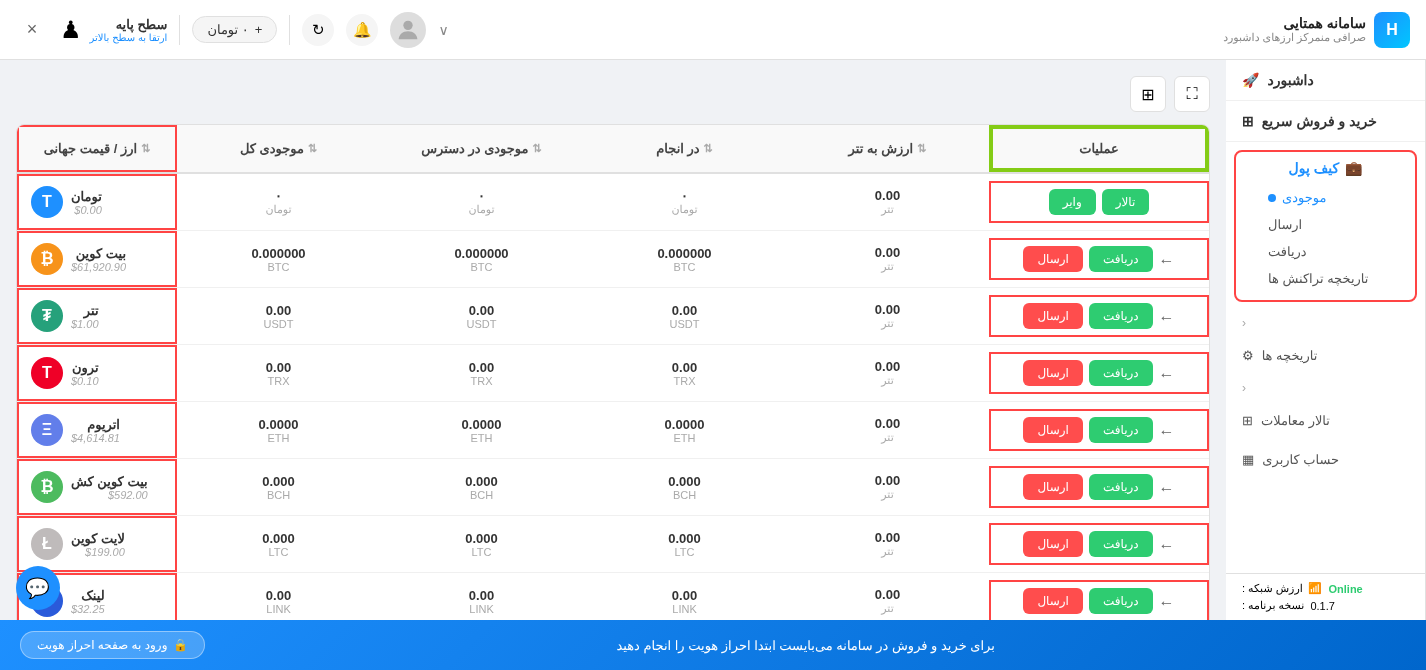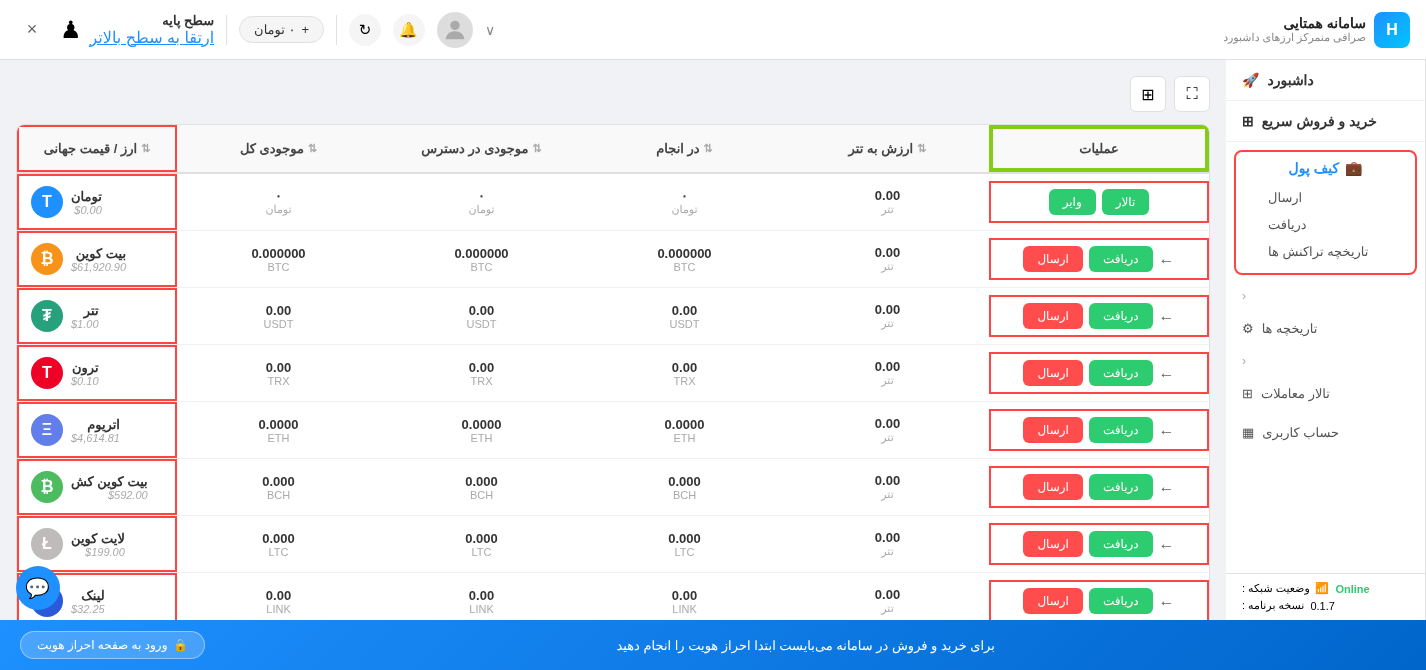--- a/index.html
+++ b/index.html
@@ -14,21 +14,21 @@
     .logo-title { font-size: 14px; font-weight: bold; color: #222; }
     .logo-subtitle { font-size: 11px; color: #888; }
     .topbar-left { display: flex; align-items: center; gap: 12px; }
     .topbar-icons { display: flex; gap: 12px; align-items: center; }
     .icon-btn { width: 32px; height: 32px; border-radius: 50%; background: #f5f5f5; border: none; cursor: pointer; display: flex; align-items: center; justify-content: center; font-size: 15px; }
     .avatar { width: 36px; height: 36px; border-radius: 50%; background: #ddd; display: flex; align-items: center; justify-content: center; overflow: hidden; }
     .avatar svg { width: 28px; height: 28px; }
     .balance-btn { background: #f5f5f5; border: 1px solid #e0e0e0; border-radius: 20px; padding: 5px 14px; cursor: pointer; display: flex; align-items: center; gap: 6px; font-size: 13px; color: #333; }
     .level-area { display: flex; align-items: center; gap: 8px; text-align: right; }
     .level-title { font-size: 13px; font-weight: bold; color: #333; }
-    .level-subtitle { font-size: 16px; color: #1e90ff; cursor: pointer; text-decoration: underline; }
+    .level-subtitle { font-size: 10px; color: #1e90ff; cursor: pointer; }
     .close-btn { width: 32px; height: 32px; border: none; background: none; cursor: pointer; font-size: 18px; color: #666; }
     .sidebar-sub { padding: 6px 24px; cursor: pointer; color: #555; font-size: 13px; display: flex; align-items: center; justify-content: flex-end; gap: 6px; }
     .sidebar-sub.active { color: #1e90ff; }
     .dot-active { width: 8px; height: 8px; background: #1e90ff; border-radius: 50%; }
     .wallet-box { border: 2px solid #ff4444; border-radius: 8px; margin: 8px; padding: 8px; }
     .wallet-title { color: #1e90ff; font-size: 14px; font-weight: bold; text-align: center; display: flex; align-items: center; justify-content: center; gap: 6px; margin-bottom: 8px; }
 
     
     .content { flex: 1; overflow: auto; padding: 16px; background: #f0f2f5; }
     
@@ -149,20 +149,24 @@
           <span>خرید و فروش سریع</span>
           <span>⊞</span>
         </div>
       </div>
 
       <div class="wallet-box">
         <div class="wallet-title">
           <span>💼</span>
           <span>کیف پول</span>
         </div>
+        <div class="sidebar-sub active">
+          <span>موجودی</span>
+          <span class="dot-active"></span>
+        </div>
         <div class="sidebar-sub">
           <span>ارسال</span>
         </div>
         <div class="sidebar-sub">
           <span>دریافت</span>
         </div>
         <div class="sidebar-sub">
           <span>تاریخچه تراکنش ها</span>
         </div>
       </div>
@@ -185,21 +189,21 @@
         <span>حساب کاربری</span>
         <span>▦</span>
       </div>
 
       <div style="flex:1;"></div>
 
       <div style="padding: 8px 16px; border-top: 1px solid #e0e0e0; font-size: 11px;">
         <div style="display:flex; justify-content:flex-end; gap:6px; align-items:center; margin-bottom:4px;">
           <span style="color:#2ecc71; font-weight:bold;">Online</span>
           <span>📶</span>
-          <span>وضعیت شبکه :</span>
+          <span>ارزش شبکه :</span>
         </div>
         <div style="display:flex; justify-content:flex-end; gap:6px; align-items:center;">
           <span>0.1.7</span>
           <span>نسخه برنامه :</span>
         </div>
       </div>
     </div>
 
     <div class="content">
 

